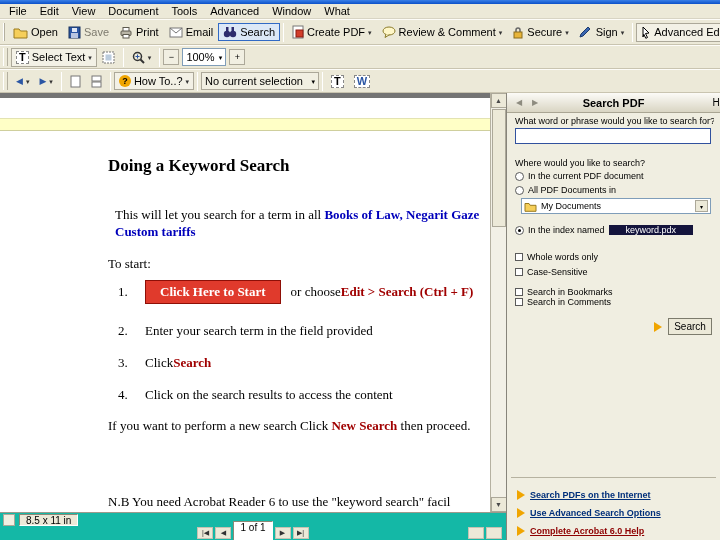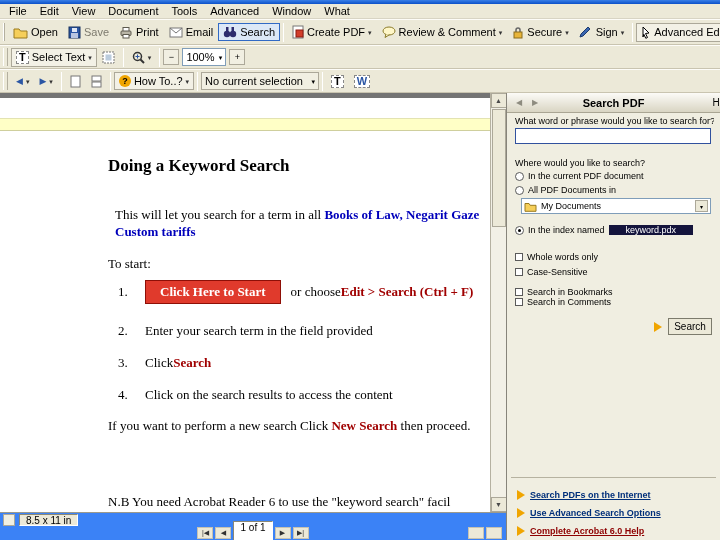--- a/index.html
+++ b/index.html
@@ -45,21 +45,21 @@
   .kw { color:#a00000; font-weight:bold; }
   .doc-newsearch { position:absolute; top:320px; left:108px; font-size:13px; white-space:nowrap; }
   .doc-note { position:absolute; top:396px; left:108px; right:0; font-size:13px; white-space:nowrap; overflow:hidden; }
 
   
   .vscroll { position:absolute; top:0; right:0; bottom:28px; width:16px; background:#f2f0e6; border-left:1px solid #b5b1a1; display:flex; flex-direction:column; align-items:center; }
   .scroll-btn { width:16px; height:15px; background:#ece9d8; border:1px solid #aca899; display:flex; align-items:center; justify-content:center; font-size:7px; color:#4a4a4a; flex:0 0 auto; }
   .vthumb { width:14px; height:118px; margin-top:1px; background:#ece9d8; border:1px solid #aca899; }
 
   
-  .statusbar { position:absolute; left:0; right:0; bottom:0; height:28px; background:#3b82f6; border-top:1px solid #9c9a8c; display:flex; flex-direction:column; font-size:10px; }
+  .statusbar { position:absolute; left:0; right:0; bottom:0; height:28px; background:#14b8a6; border-top:1px solid #9c9a8c; display:flex; flex-direction:column; font-size:10px; }
   .status-row1 { height:14px; display:flex; align-items:center; padding:0 3px; gap:4px; }
   .pagesize-box { border:1px solid; border-color:#8a8876 #fff #fff #8a8876; padding:0 6px; height:12px; line-height:11px; background:#ece9d8; white-space:nowrap; }
   .status-row2 { height:14px; display:flex; align-items:center; justify-content:center; gap:2px; position:relative; }
   .nav-btn { width:16px; height:12px; display:flex; align-items:center; justify-content:center; font-size:7px; color:#333; background:#ece9d8; border:1px solid #c6c2b2; }
   .page-ind { background:#fff; border:1px solid; border-color:#8a8876 #fff #fff #8a8876; padding:0 6px; height:24px; line-height:11px; }
   .view-btns { position:absolute; right:4px; top:1px; display:flex; gap:2px; }
 
   
   .panel { flex:1; position:relative; background:#f0eee1; border-left:1px solid #87847a; overflow:hidden; font-size:9px; }
   .panel-header { height:20px; background:linear-gradient(#fcfbf7,#d9d5c3); border-bottom:1px solid #a9a593; display:flex; align-items:center; padding:0 4px; position:relative; }

